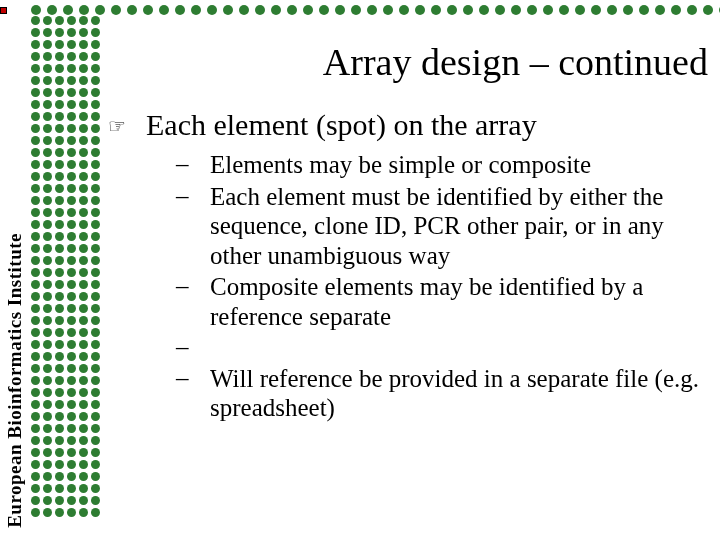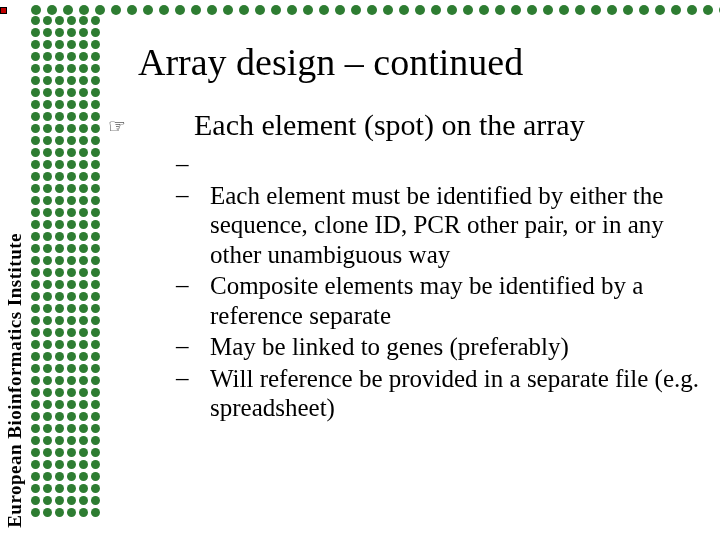--- a/index.html
+++ b/index.html
@@ -72,42 +72,41 @@
   .content {
     position: absolute;
     left: 108px;
     top: 40px;
     width: 600px;
   }
   .title {
     font-size: 38px;
     font-weight: 400;
     color: #000;
-    text-align: left;
+    text-align: right;
     margin-bottom: 24px;
     margin-left: 30px;
   }
   .main-item {
     display: flex;
     align-items: flex-start;
     margin-bottom: 8px;
   }
   .main-bullet {
     font-family: Wingdings, "Segoe UI Symbol", sans-serif;
     font-size: 20px;
     color: #000;
     width: 38px;
     flex: 0 0 auto;
     text-align: left;
     padding-top: 6px;
   }
   .main-text {
     font-size: 30px;
     color: #000;
-    margin-left: 48px;
   }
   .sublist {
     margin-left: 68px;
     margin-top: 6px;
   }
   .sub-item {
     display: flex;
     align-items: flex-start;
     margin-bottom: 2px;
   }
@@ -451,31 +450,31 @@
 
 <div class="content">
   <div class="title">Array design – continued</div>
   <div class="main-item">
     <div class="main-bullet">☞</div>
     <div class="main-text">Each element (spot) on the array</div>
   </div>
   <div class="sublist" id="sublist">
       <div class="sub-item">
         <div class="sub-bullet">–</div>
+        <div class="sub-text">Elements may be simple or composite</div>
       </div>
       <div class="sub-item">
         <div class="sub-bullet">–</div>
         <div class="sub-text">Each element must be identified by either the sequence, clone ID, PCR other pair, or in any other unambiguous way</div>
       </div>
       <div class="sub-item">
         <div class="sub-bullet">–</div>
         <div class="sub-text">Composite elements may be identified by a reference separate</div>
       </div>
       <div class="sub-item">
         <div class="sub-bullet">–</div>
-        <div class="sub-text">May be linked to genes (preferably)</div>
       </div>
       <div class="sub-item">
         <div class="sub-bullet">–</div>
         <div class="sub-text">Will reference be provided in a separate file (e.g. spreadsheet)</div>
       </div>
     </div>
 </div>
 
 </body></html>

